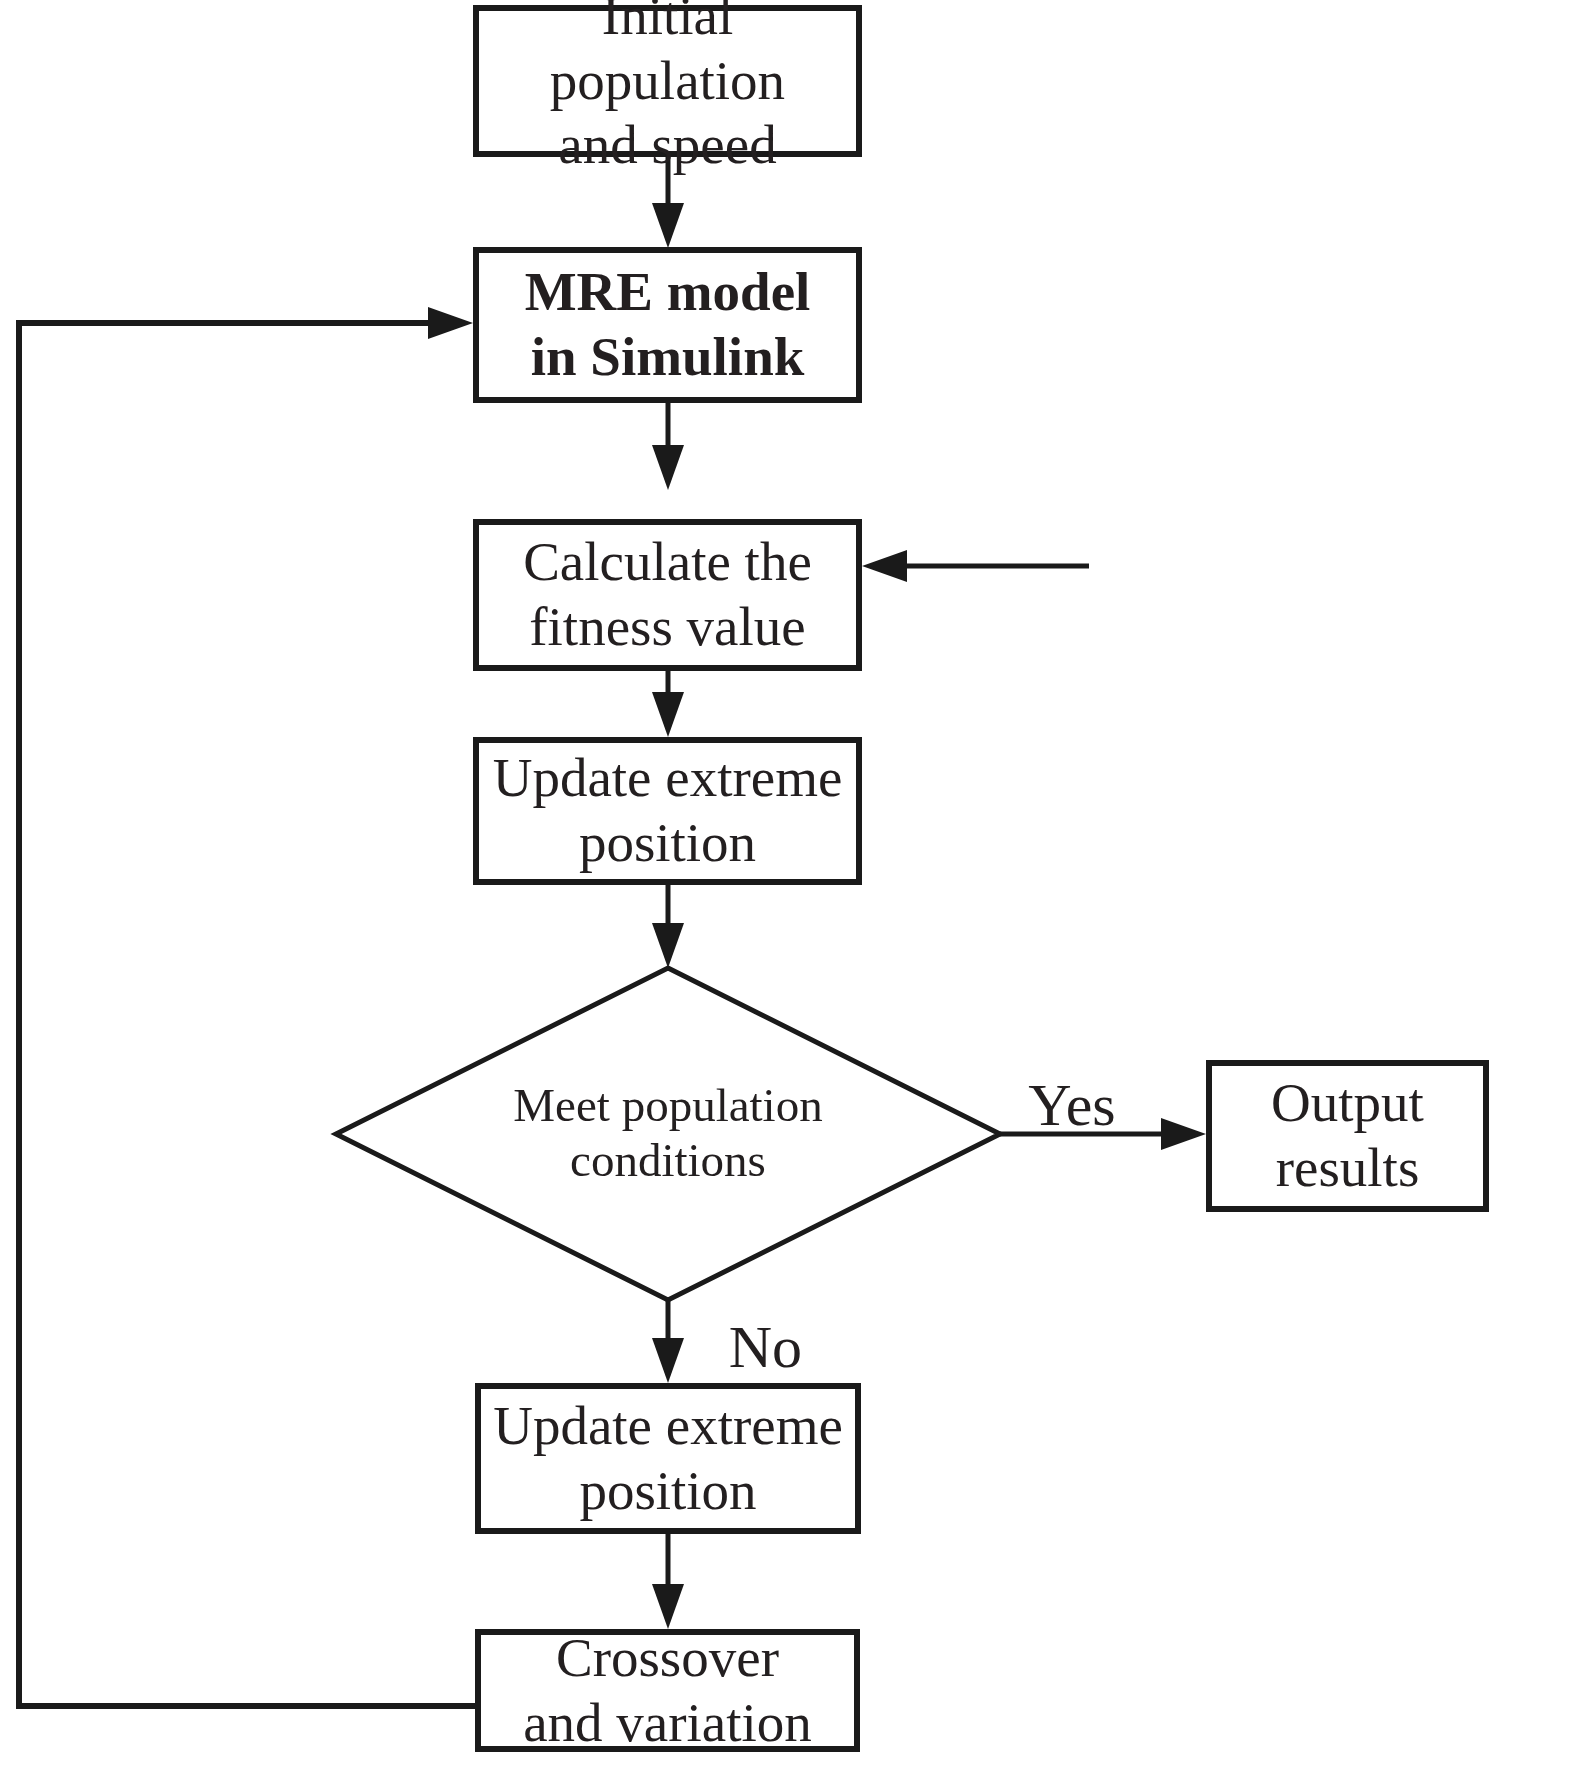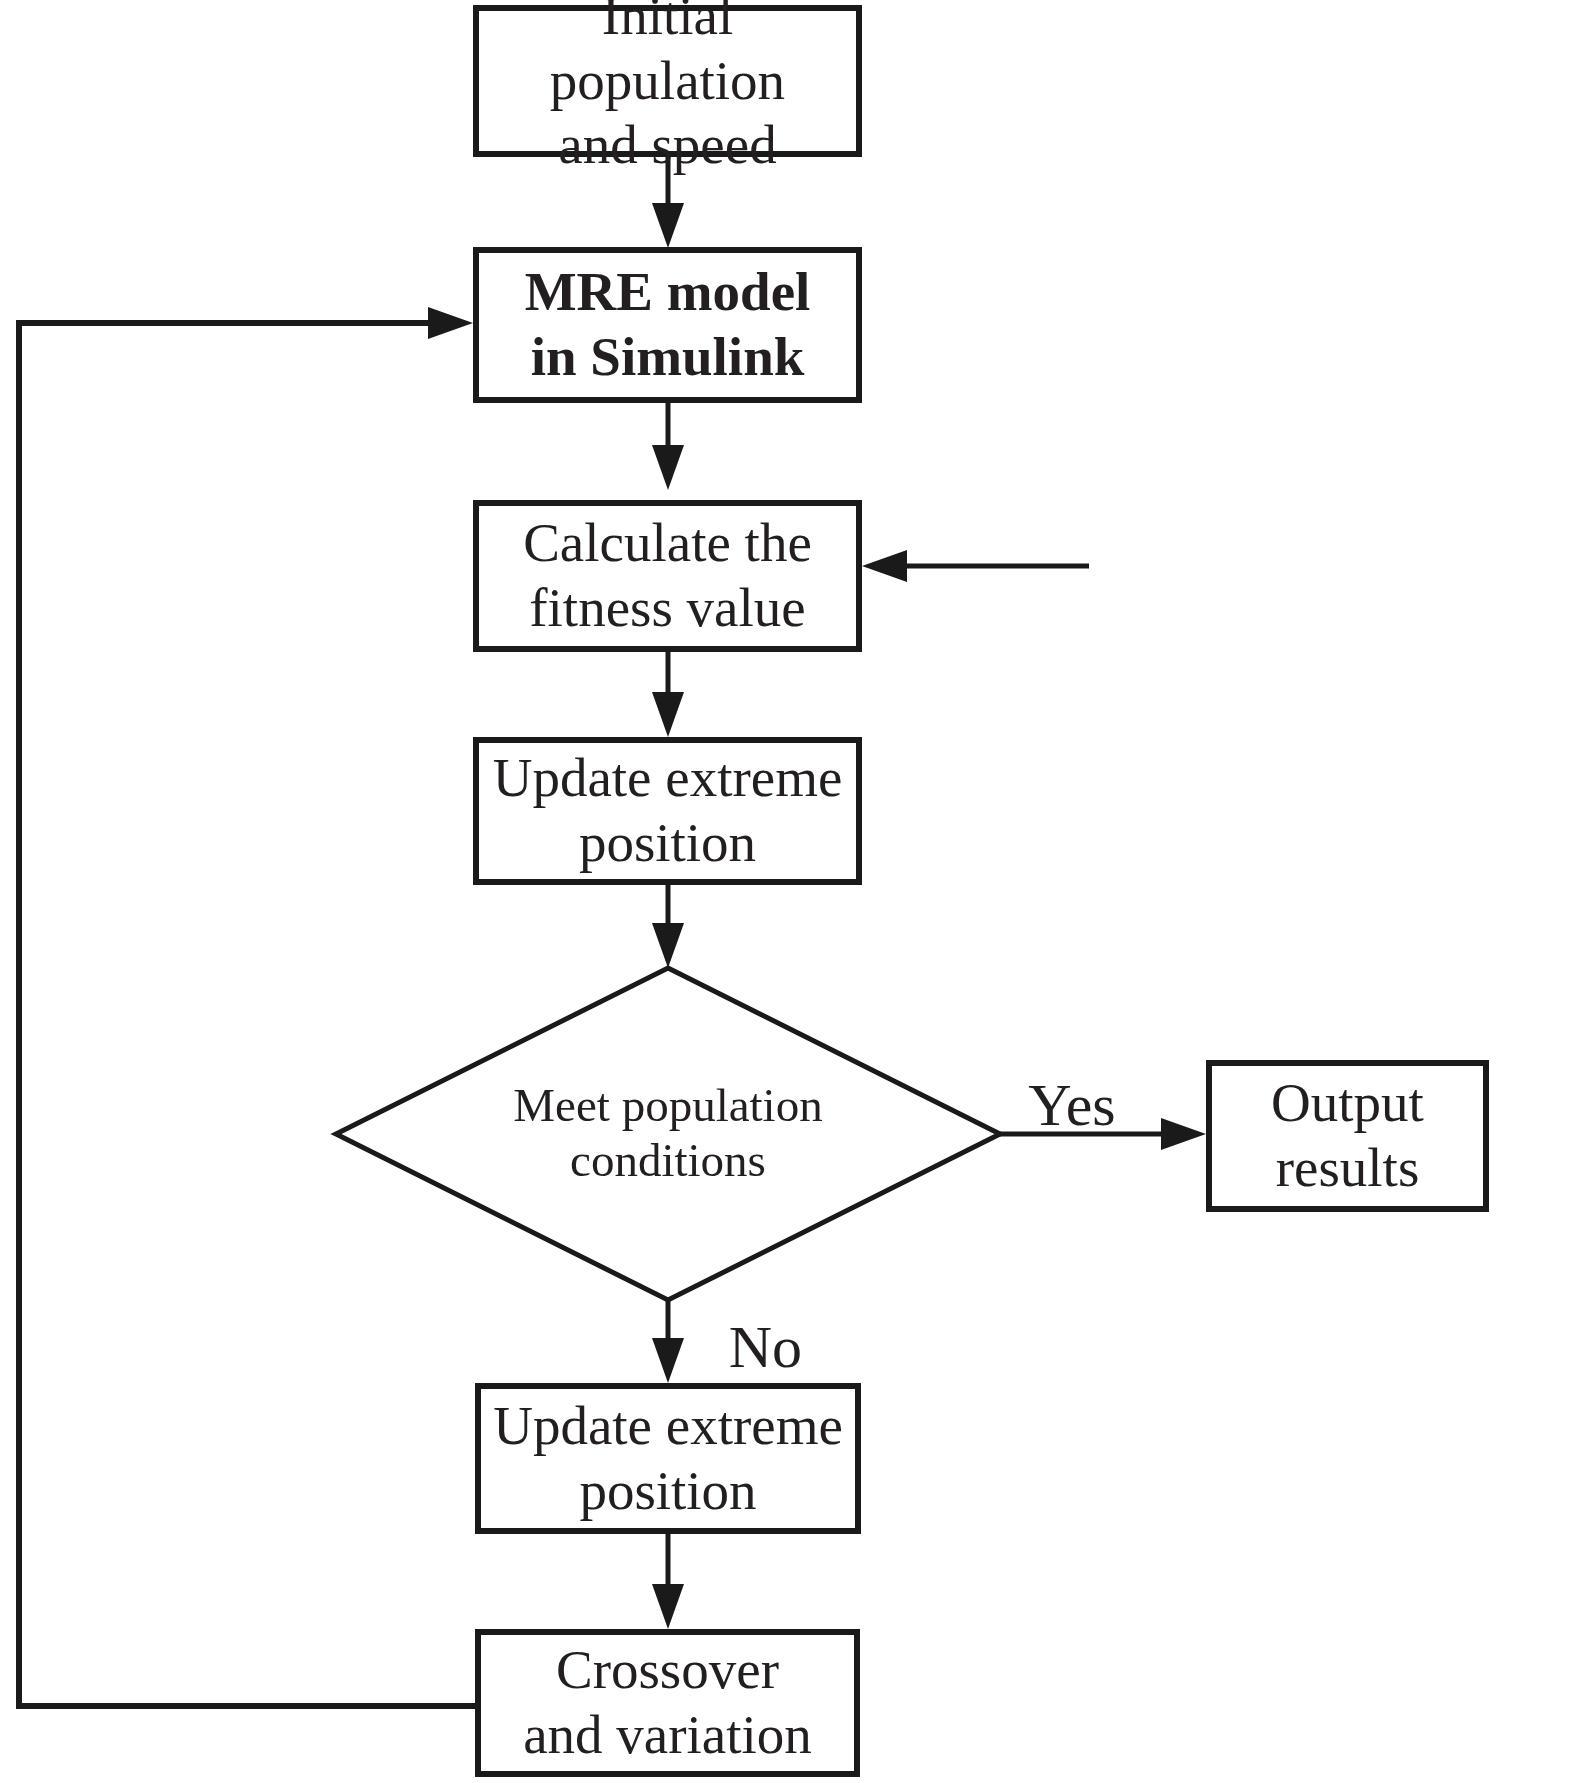--- a/index.html
+++ b/index.html
@@ -118,34 +118,34 @@
       <polygon class="arrowhead" points="473,323 428,307 428,339"></polygon>
     </g>
   </svg>
 
   <div class="node" style="left:473px; top:5px; width:389px; height:152px;">Initial population
 and speed</div>
 
   <div class="node" style="left:473px; top:247px; width:389px; height:156px;font-weight:bold;">MRE model
 in Simulink</div>
 
-  <div class="node" style="left:473px; top:500px; width:389px; height:152px;">Calculate the
+  <div class="node" style="left:473px; top:519px; width:389px; height:152px;">Calculate the
 fitness value</div>
 
   <div class="node" style="left:473px; top:737px; width:389px; height:148px;">Update extreme
 position</div>
 
 
   <div class="node" style="left:1206px; top:1060px; width:283px; height:152px;">Output
 results</div>
 
   <div class="node" style="left:475px; top:1383px; width:386px; height:151px;">Update extreme
 position</div>
 
-  <div class="node" style="left:475px; top:1629px; width:385px; height:148px;">Crossover
+  <div class="node" style="left:475px; top:1629px; width:385px; height:123px;">Crossover
 and variation</div>
 
   <div class="diamond-label" style="left:418px; top:1078px; width:500px;">Meet population
 conditions</div>
 
   <div class="edge-label" style="left:1002px; top:1072px; width:140px; text-align:center;">Yes</div>
 
   <div class="edge-label" style="left:702px; top:1314px; width:100px; text-align:right;">No</div>
 
 </div>

